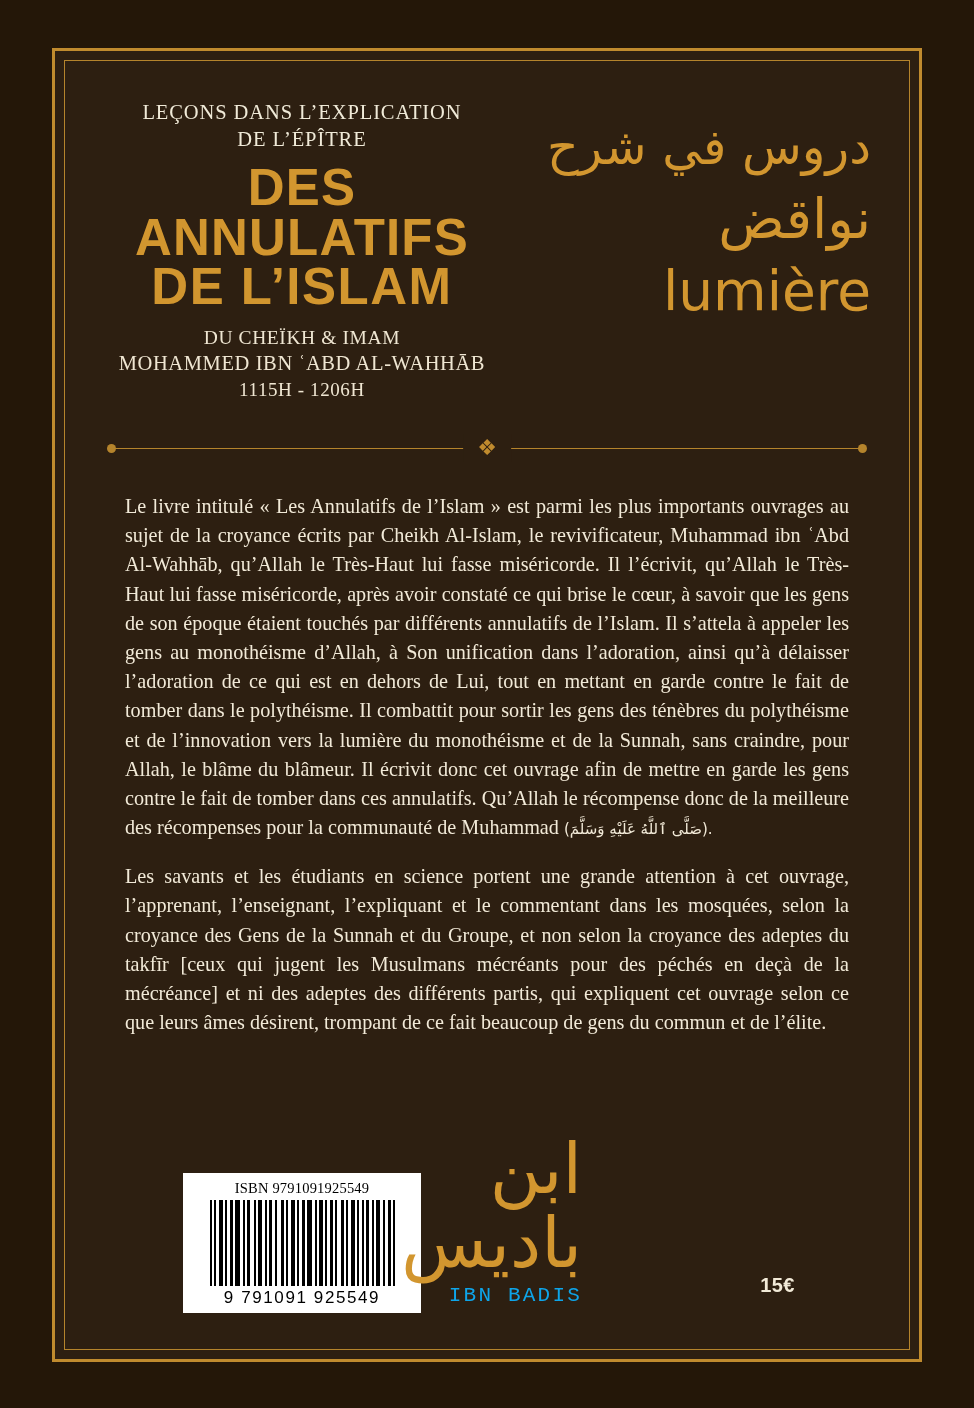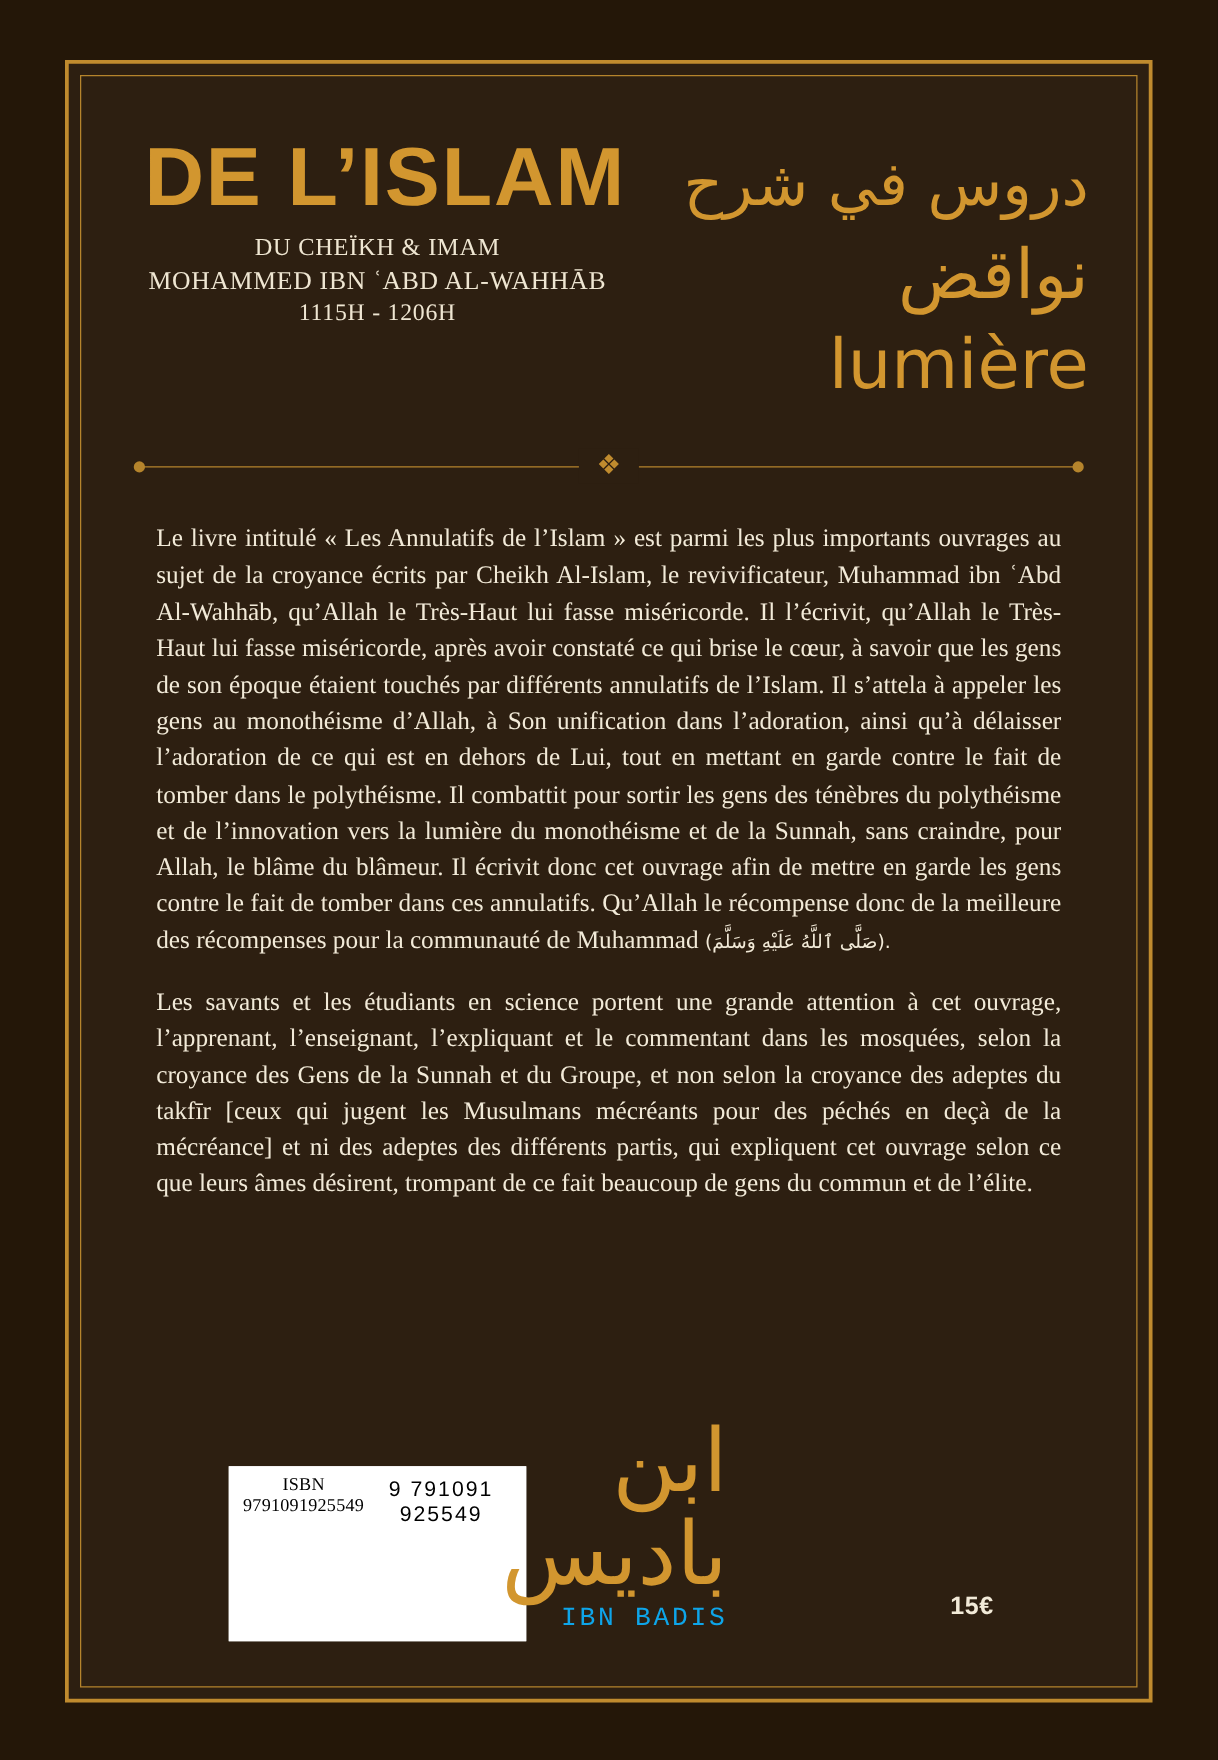--- a/index.html
+++ b/index.html
@@ -91,23 +91,22 @@
     font-family: "Liberation Sans", sans-serif;
     font-weight: bold;
     font-size: 51px;
     line-height: 0.97;
     letter-spacing: 1.2px;
     color: #d2962f;
     text-transform: uppercase;
   }
   .main-title .line2 {
     display: block;
-    font-size: 66px;
+    font-size: 51px;
     letter-spacing: 1.5px;
-    text-align: right;
   }
 
   .author-block {
     margin-top: 14px;
     color: #efe6d2;
     font-size: 19.5px;
     letter-spacing: 0.6px;
     line-height: 1.28;
     text-transform: uppercase;
   }
@@ -209,20 +208,21 @@
     position: absolute;
     left: 84px;
     bottom: 12px;
     width: 238px;
     height: 140px;
     background: #ffffff;
     border: 1px solid #ffffff;
     box-sizing: border-box;
     padding: 6px 8px 4px 8px;
     display: flex;
+    flex-direction: column;
   }
   .isbn-text {
     color: #000;
     font-family: "Liberation Serif", serif;
     font-size: 14.5px;
     text-align: center;
     letter-spacing: 0.2px;
     margin-bottom: 3px;
   }
   .bars {
@@ -283,21 +283,26 @@
 </style>
 </head>
 <body>
 
 <div class="cover">
   <div class="inner-panel">
     <div class="content">
 
       <div class="header">
         <div class="header-left">
+          <div class="subtitle-top">
+            <span>LEÇONS DANS L’EXPLICATION</span><br>
+            <span>DE L’ÉPÎTRE</span>
+          </div>
           <div class="main-title">
+            <span>DES ANNULATIFS</span>
             <span class="line2">DE L’ISLAM</span>
           </div>
           <div class="author-block">
             <span>Du Cheïkh &amp; Imam</span>
             <span class="author-name">Mohammed ibn ʿAbd Al-Wahhāb</span>
             <span class="author-dates">1115h - 1206h</span>
           </div>
         </div>
 
         <div class="header-right">

